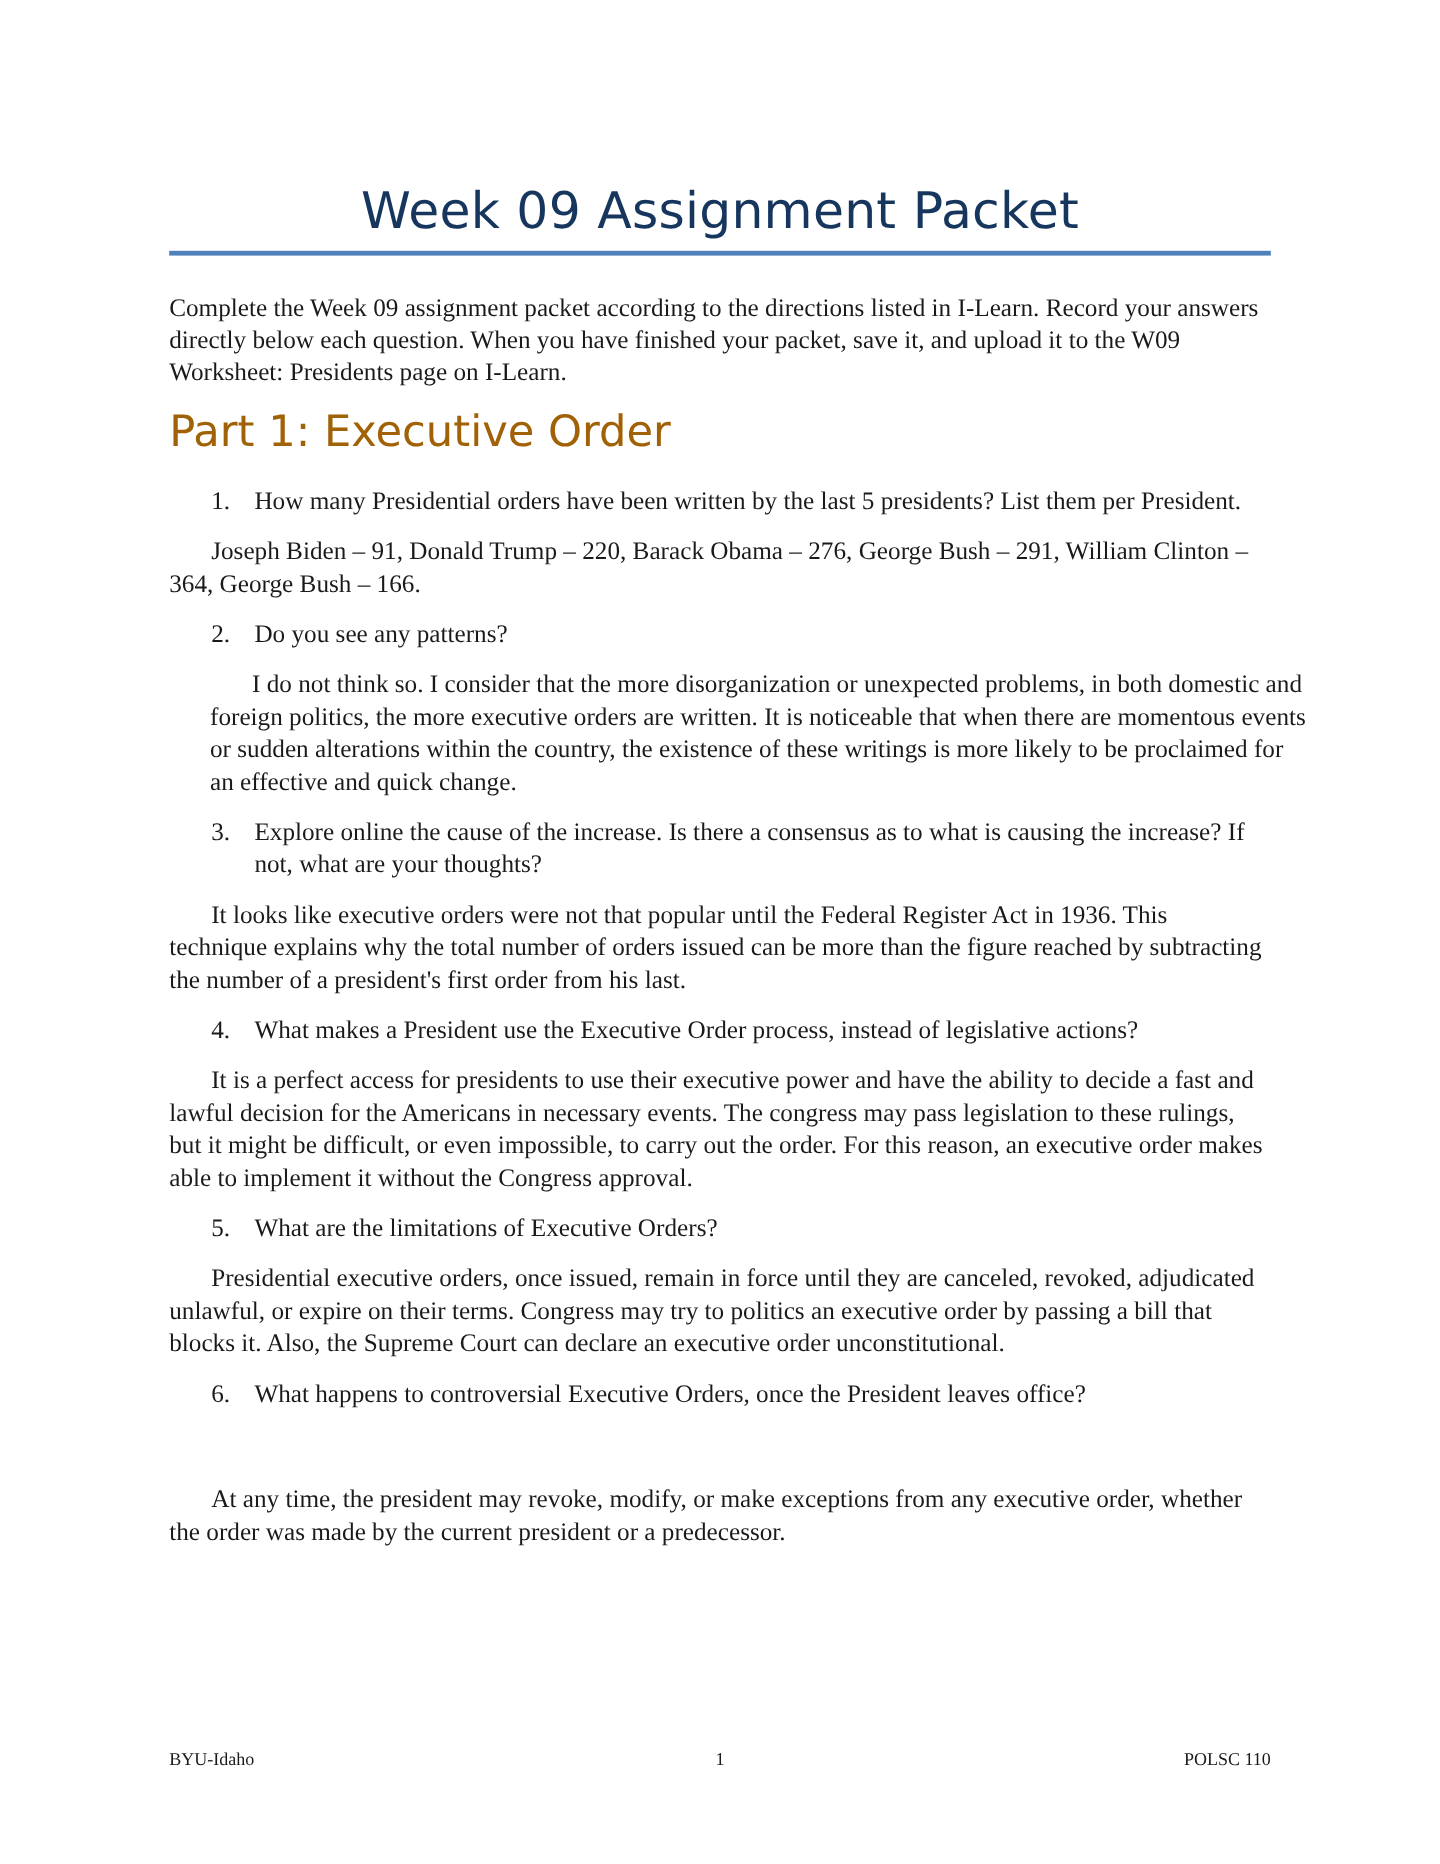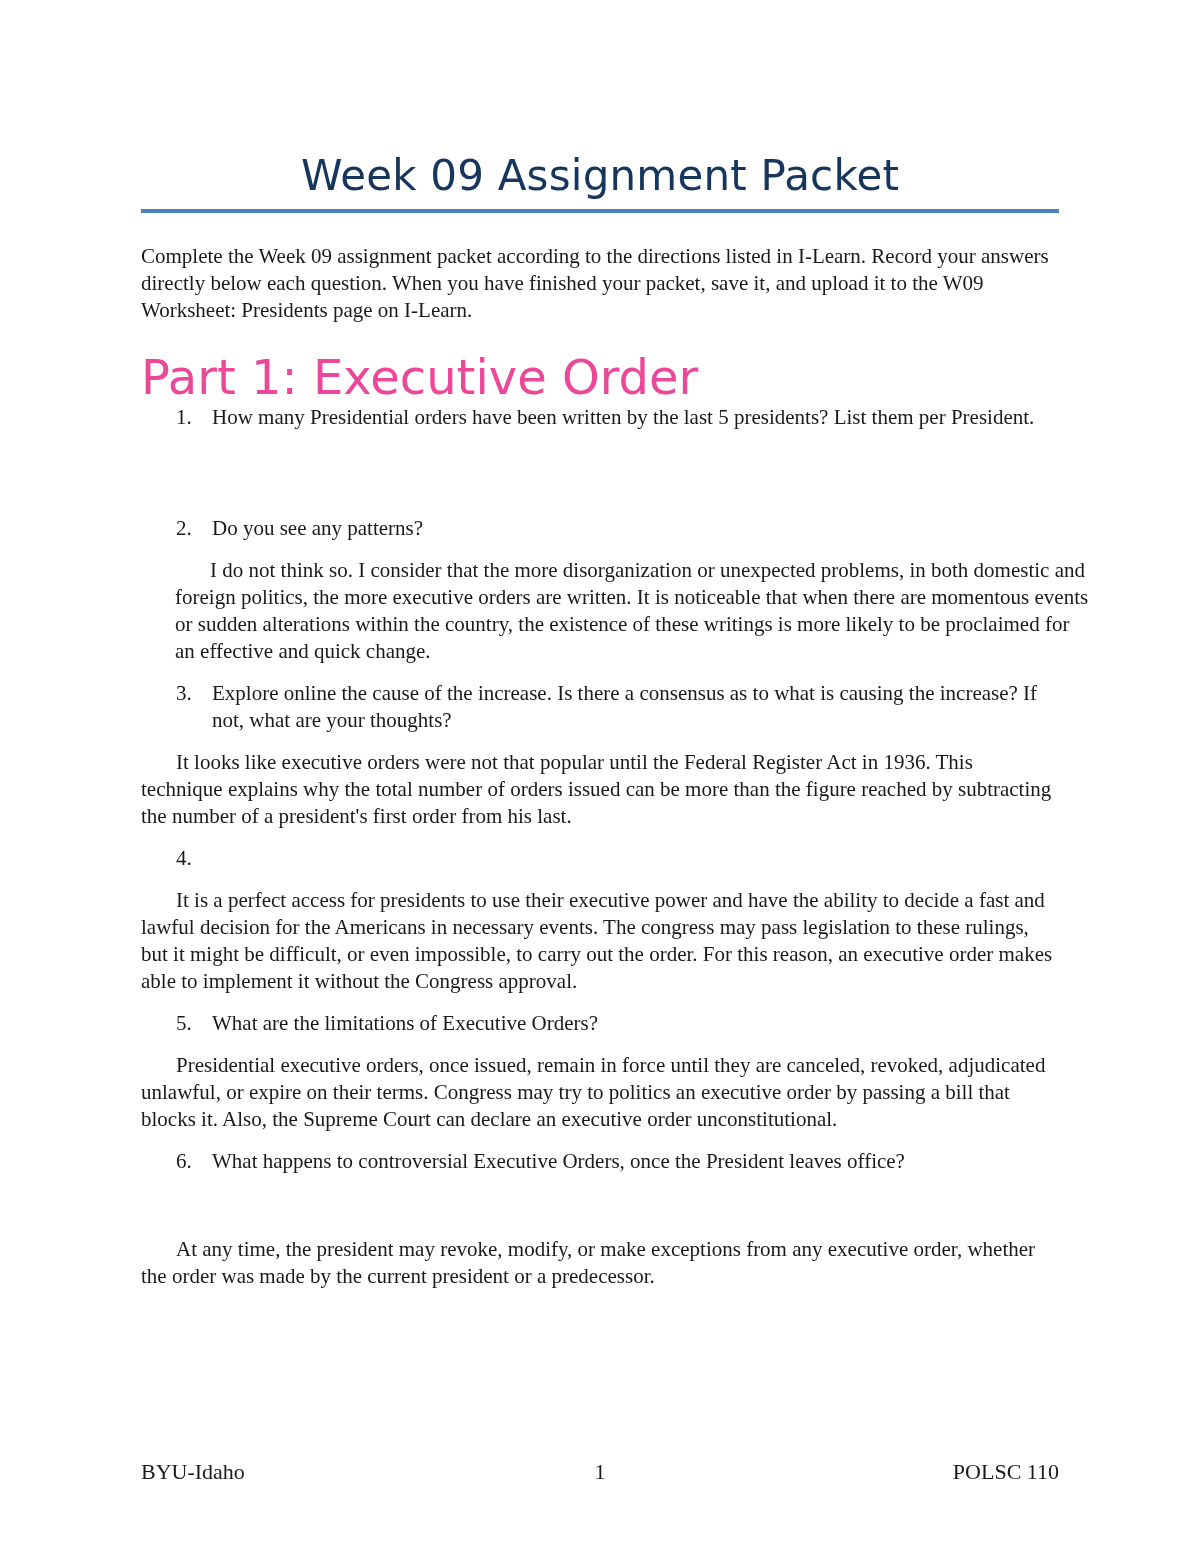--- a/index.html
+++ b/index.html
@@ -13,31 +13,31 @@
   .title-rule {
     position:absolute; left:141px; width:918px; top:209px; height:4px;
     background:#4f81bd;
   }
   .body-text {
     font-family:"Liberation Serif", serif; font-size:21px; color:#1a1a1a;
     line-height:27px;
   }
   .intro { position:absolute; left:141px; width:918px; top:243px; margin:0; }
   .part-heading {
-    position:absolute; left:141px; top:352px; margin:0;
-    font-family:"DejaVu Sans", sans-serif; font-size:48px; color:#ec4899;
+    position:absolute; left:141px; top:336px; margin:0;
+    font-family:"DejaVu Sans", sans-serif; font-size:36px; color:#a16207;
     font-weight:normal; line-height:50px;
   }
   .qa { position:absolute; left:141px; width:918px; margin:0; }
   .q { position:relative; padding-left:71px; margin:0; }
   .q .num { position:absolute; left:35px; top:0; }
   .a { text-indent:35px; margin:0; }
   .footer {
     position:absolute; left:141px; width:918px; top:1459px; height:27px;
-    font-family:"Liberation Serif", serif; font-size:22px; color:#1a1a1a;
+    font-family:"Liberation Serif", serif; font-size:15px; color:#1a1a1a;
   }
   .footer .left { position:absolute; left:0; top:0; }
   .footer .center { position:absolute; left:0; width:918px; text-align:center; top:0; }
   .footer .right { position:absolute; right:0; top:0; }
 </style>
 </head>
 <body>
 
 <div class="page">
 
@@ -46,20 +46,23 @@
 
   <p class="intro body-text">Complete the Week 09 assignment packet according to the directions listed in I-Learn. Record your answers directly below each question. When you have finished your packet, save it, and upload it to the W09 Worksheet: Presidents page on I-Learn.</p>
 
   <h1 class="part-heading">Part 1: Executive Order</h1>
 
   <div class="qa body-text" style="top:404px;">
     <p class="q">
       <span class="num">1.</span>
       <span>How many Presidential orders have been written by the last 5 presidents? List them per President.</span>
     </p>
+  </div>
+  <div class="qa body-text" style="top:446px;">
+    <p class="a">Joseph Biden – 91, Donald Trump – 220, Barack Obama – 276, George Bush – 291, William Clinton – 364, George Bush – 166.</p>
   </div>
 
   <div class="qa body-text" style="top:515px;">
     <p class="q">
       <span class="num">2.</span>
       <span>Do you see any patterns?</span>
     </p>
   </div>
   <div class="qa body-text" style="top:557px;margin-left:34px;">
     <p class="a">I do not think so. I consider that the more disorganization or unexpected problems, in both domestic and foreign politics, the more executive orders are written. It is noticeable that when there are momentous events or sudden alterations within the country, the existence of these writings is more likely to be proclaimed for an effective and quick change.</p>
@@ -71,20 +74,21 @@
       <span>Explore online the cause of the increase. Is there a consensus as to what is causing the increase? If not, what are your thoughts?</span>
     </p>
   </div>
   <div class="qa body-text" style="top:749px;">
     <p class="a">It looks like executive orders were not that popular until the Federal Register Act in 1936. This technique explains why the total number of orders issued can be more than the figure reached by subtracting the number of a president's first order from his last.</p>
   </div>
 
   <div class="qa body-text" style="top:845px;">
     <p class="q">
       <span class="num">4.</span>
+      <span>What makes a President use the Executive Order process, instead of legislative actions?</span>
     </p>
   </div>
   <div class="qa body-text" style="top:887px;">
     <p class="a">It is a perfect access for presidents to use their executive power and have the ability to decide a fast and lawful decision for the Americans in necessary events. The congress may pass legislation to these rulings, but it might be difficult, or even impossible, to carry out the order. For this reason, an executive order makes able to implement it without the Congress approval.</p>
   </div>
 
   <div class="qa body-text" style="top:1010px;">
     <p class="q">
       <span class="num">5.</span>
       <span>What are the limitations of Executive Orders?</span>

